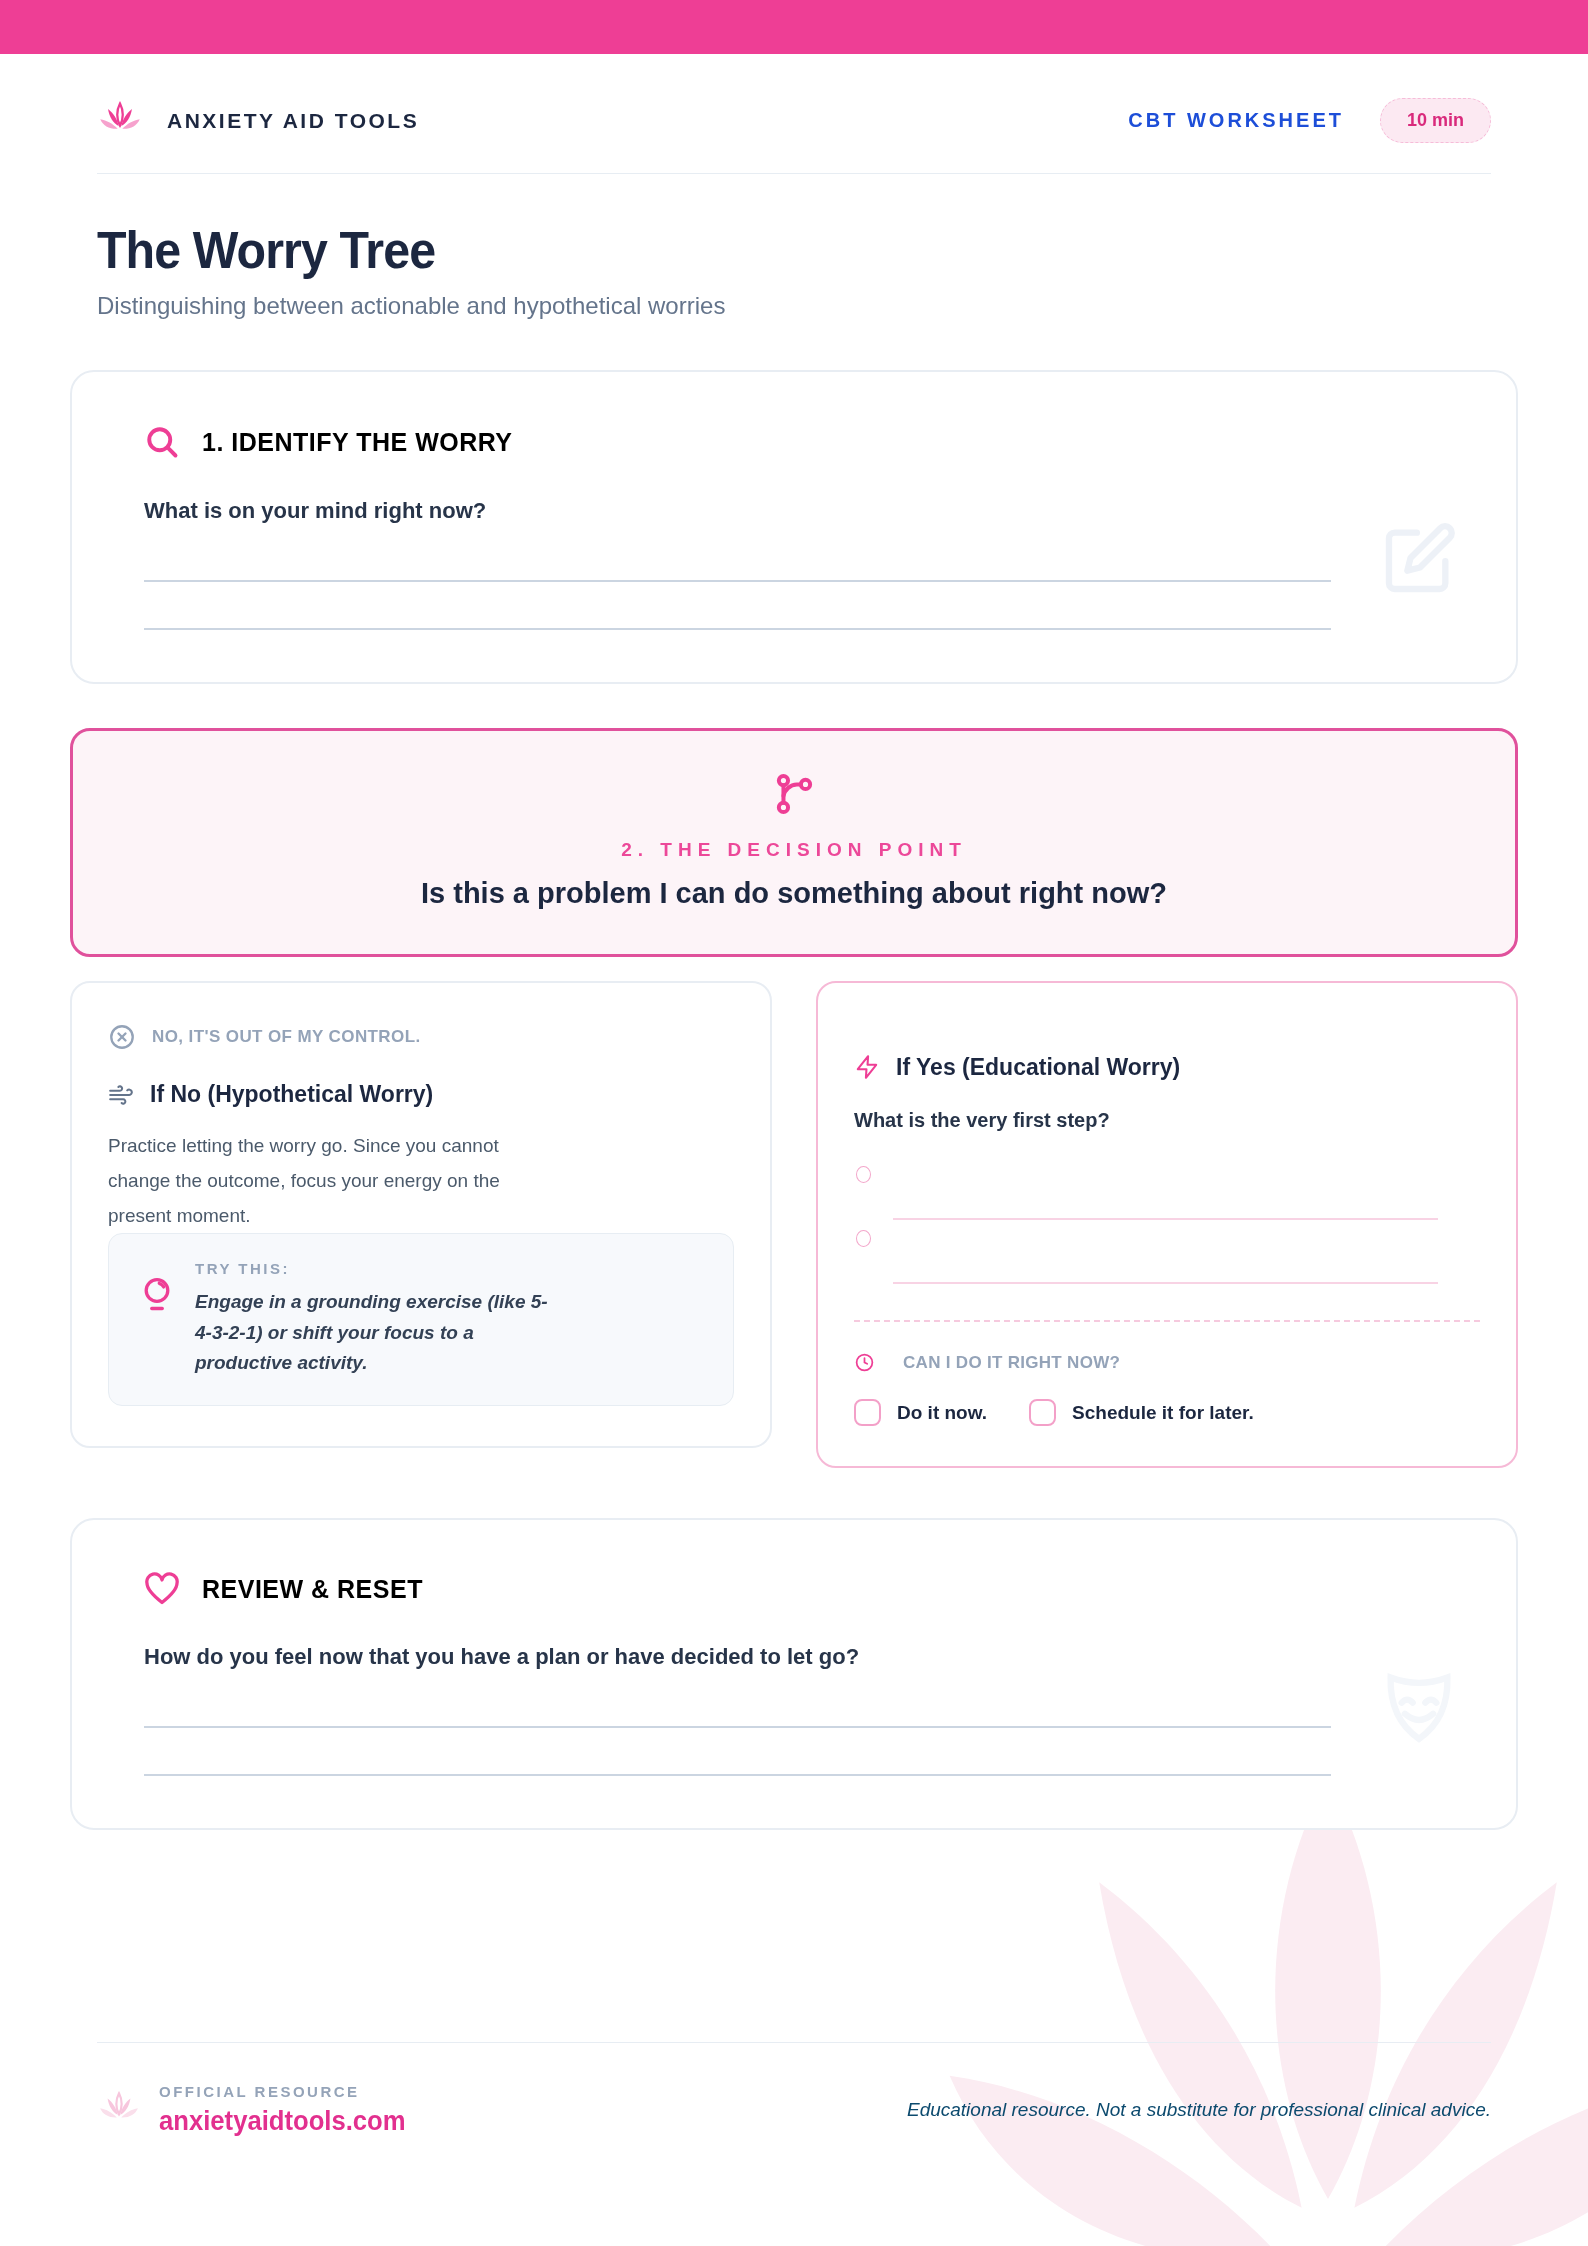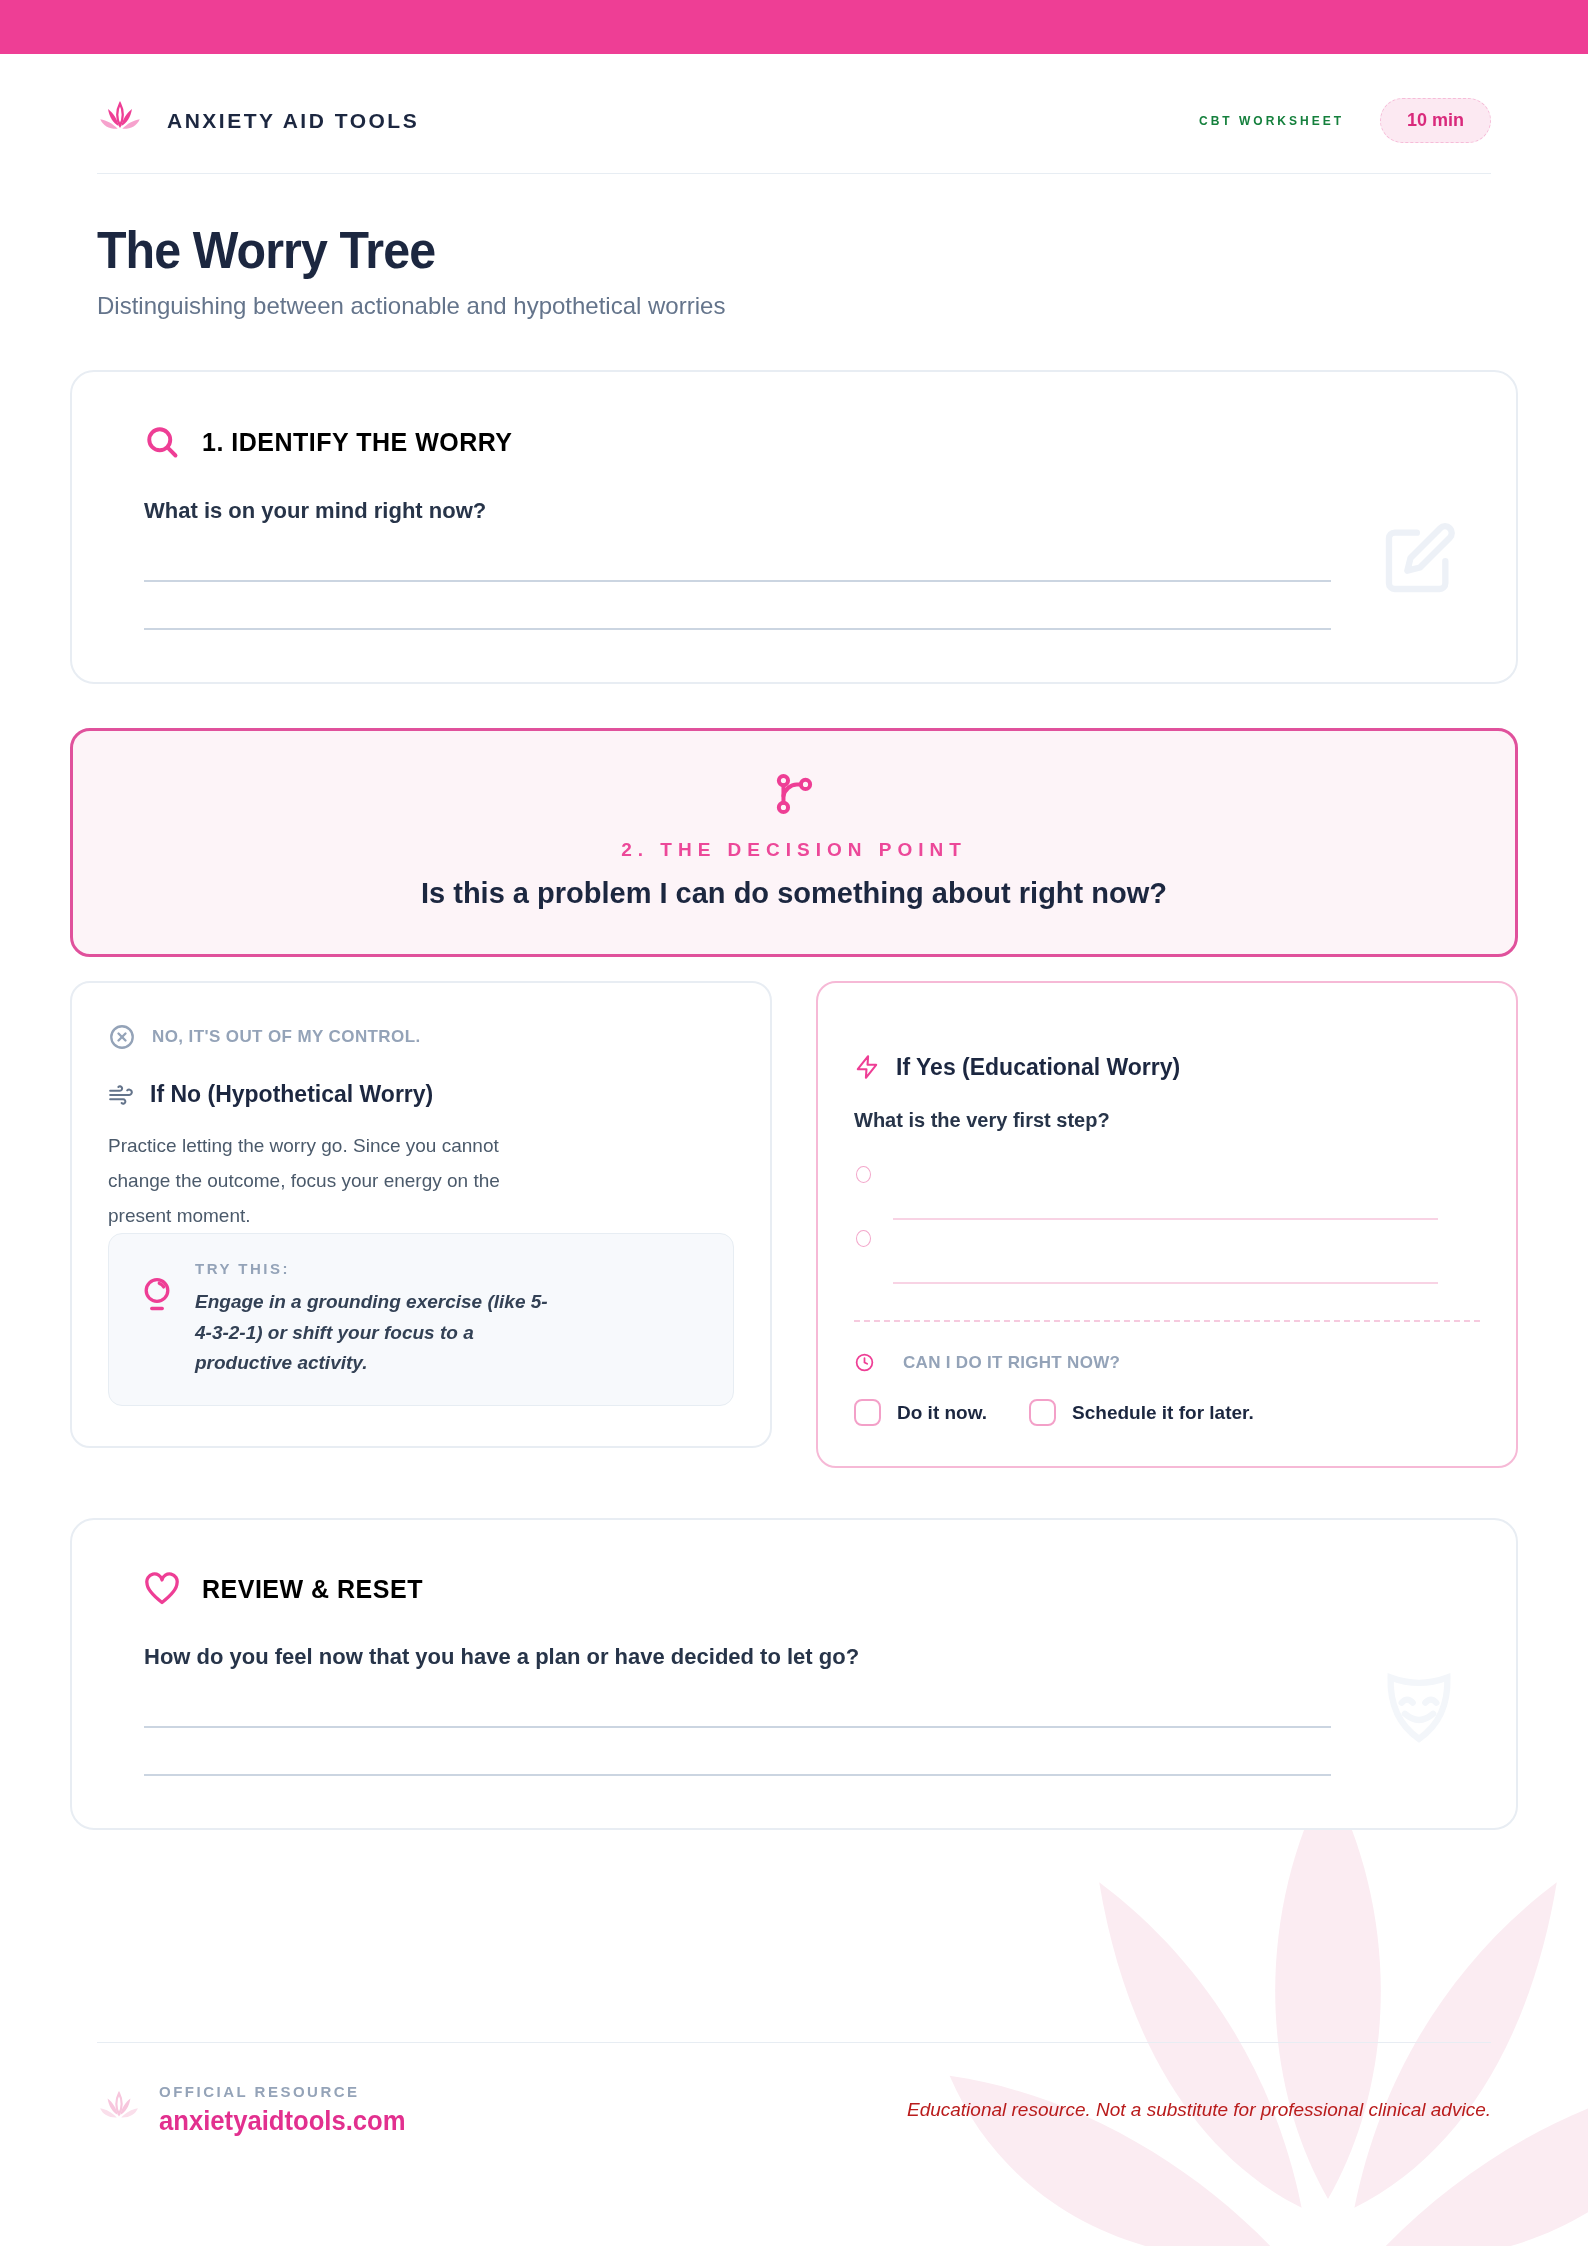--- a/index.html
+++ b/index.html
@@ -16,21 +16,21 @@
     --card-border:#e8edf3; --rule:#cbd5e1;
   }
   .topbar{ height:54px; background:#ee3e95; }
   .page{ position:relative; z-index:2; padding:0 70px; }
 
   
   .hdr{ display:flex; align-items:center; justify-content:space-between; margin:44px 27px 0 27px; }
   .hdr-left{ display:flex; align-items:center; gap:24px; }
   .brand{ font-size:21px; font-weight:800; letter-spacing:2.5px; color:#1c2740; }
   .hdr-right{ display:flex; align-items:center; gap:36px; }
-  .doc-type{ font-size:12px; font-weight:700; letter-spacing:3px; color:#15803d; }
+  .doc-type{ font-size:20px; font-weight:700; letter-spacing:3px; color:#1d4ed8; }
   .badge{ background:var(--pink-chip); border:1px dashed #f6bcd8; color:#d92a7c;
           font-size:18px; font-weight:800; padding:11px 26px; border-radius:999px; }
   .hdr-rule{ border:none; border-top:1.5px solid #e7edf3; margin:30px 27px 0 27px; }
 
   
   .title-block{ margin:46px 27px 0 27px; }
   h1{ font-size:52px; font-weight:800; color:#1c2740; letter-spacing:-1px;
       transform:scaleX(.93); transform-origin:left center; }
   .subtitle{ margin-top:12px; font-size:24px; color:#64748b; }
 
@@ -88,21 +88,21 @@
 
   .review{ margin-top:50px; }
 
   
   .footer-rule{ border:none; border-top:1.5px solid #e7edf3; margin:212px 27px 0 27px; }
   .footer{ display:flex; align-items:center; justify-content:space-between; margin:40px 27px 0 27px; }
   .footer-left{ display:flex; align-items:center; gap:18px; }
   .resource-label{ font-size:15px; font-weight:800; letter-spacing:2.5px; color:var(--muted); }
   .site{ margin-top:6px; font-size:27px; font-weight:800; color:var(--pink-strong);
          transform:scaleX(.95); transform-origin:left center; }
-  .disclaimer{ font-size:19px; font-style:italic; color:#b91c1c; }
+  .disclaimer{ font-size:19px; font-style:italic; color:#0c4a6e; }
 
   .watermark{ position:absolute; right:-180px; bottom:-235px; z-index:1; }
   svg{ display:block; }
 </style>
 </head>
 <body>
 
 <div class="topbar"></div>
 
 <div class="page">

